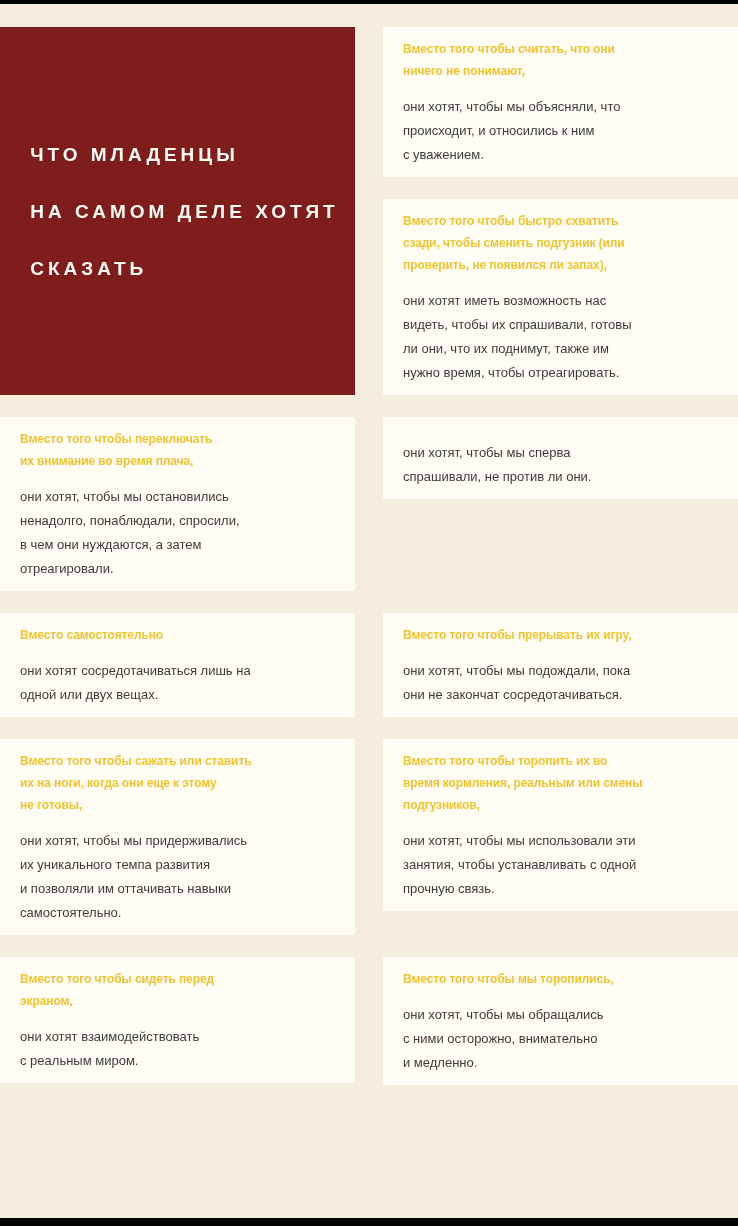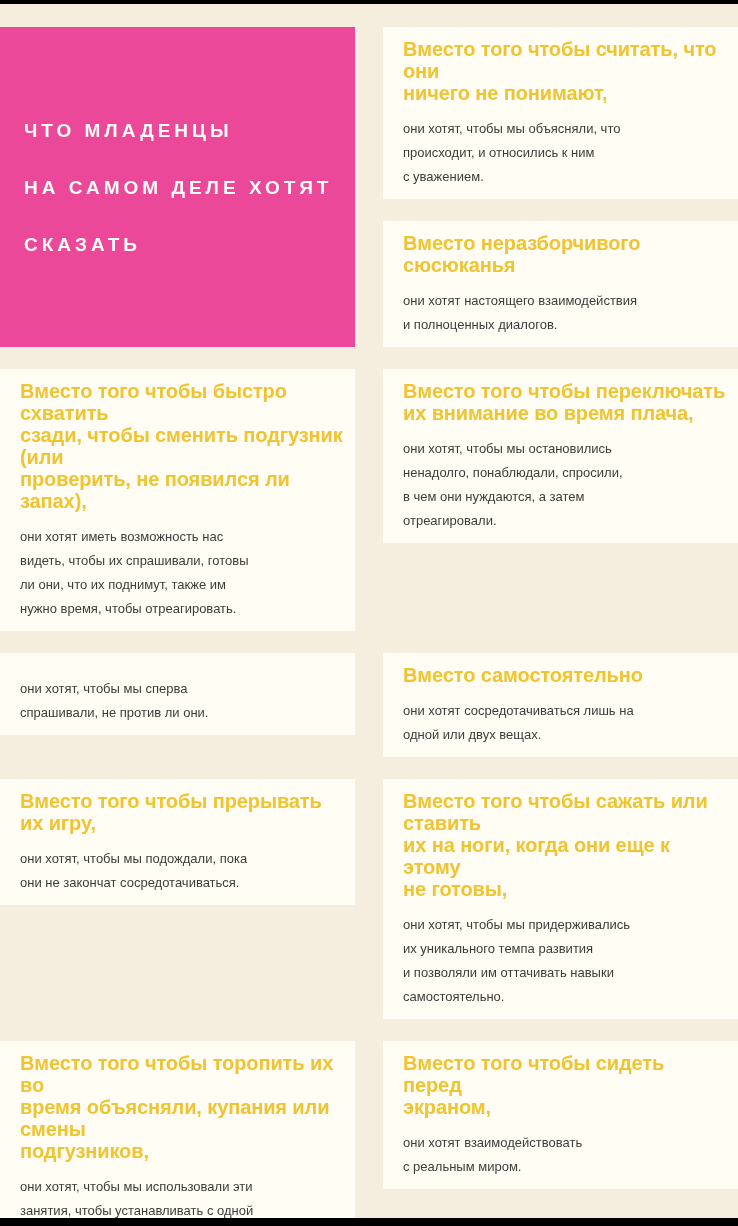--- a/index.html
+++ b/index.html
@@ -33,44 +33,45 @@
     grid-template-columns: 355px 355px;
     column-gap: 28px;
     row-gap: 22px;
     align-items: start;
   }
 
   .title-block {
     grid-column: 1;
     grid-row: 1 / span 2;
     align-self: stretch;
-    background: #ec4899;
+    background: #7f1d1d;
     display: flex;
     align-items: center;
     padding: 0 10px 0 24px;
     box-sizing: border-box;
+    justify-content: center;
   }
   .title-block h1 {
     margin: 0;
     font-size: 19px;
     font-weight: bold;
     color: #fffdf6;
     letter-spacing: 4px;
     line-height: 57px;
     white-space: pre-line;
   }
 
   .card {
     background: #fffdf4;
     padding: 11px 12px 10px 20px;
     box-sizing: border-box;
   }
   .card h2 {
     margin: 0;
-    font-size: 20px;
+    font-size: 12px;
     font-weight: bold;
     color: #f0c431;
     line-height: 22px;
     letter-spacing: -0.1px;
     white-space: pre-line;
   }
   .card p {
     margin: 13px 0 0 0;
     font-size: 13px;
     color: #3c3c3c;
@@ -93,25 +94,20 @@
     </div>
 
     <section class="card">
       <h2>Вместо того чтобы считать, что они
 ничего не понимают,</h2>
       <p>они хотят, чтобы мы объясняли, что
 происходит, и относились к ним
 с уважением.</p>
     </section>
 
-    <section class="card">
-      <h2>Вместо неразборчивого сюсюканья</h2>
-      <p>они хотят настоящего взаимодействия
-и полноценных диалогов.</p>
-    </section>
 
     <section class="card">
       <h2>Вместо того чтобы быстро схватить
 сзади, чтобы сменить подгузник (или
 проверить, не появился ли запах),</h2>
       <p>они хотят иметь возможность нас
 видеть, чтобы их спрашивали, готовы
 ли они, что их поднимут, также им
 нужно время, чтобы отреагировать.</p>
     </section>
@@ -148,31 +144,37 @@
 их на ноги, когда они еще к этому
 не готовы,</h2>
       <p>они хотят, чтобы мы придерживались
 их уникального темпа развития
 и позволяли им оттачивать навыки
 самостоятельно.</p>
     </section>
 
     <section class="card">
       <h2>Вместо того чтобы торопить их во
-время объясняли, купания или смены
+время кормления, реальным или смены
 подгузников,</h2>
       <p>они хотят, чтобы мы использовали эти
 занятия, чтобы устанавливать с одной
 прочную связь.</p>
     </section>
 
     <section class="card">
       <h2>Вместо того чтобы сидеть перед
 экраном,</h2>
       <p>они хотят взаимодействовать
 с реальным миром.</p>
     </section>
 
+    <section class="card">
+      <h2>Вместо того чтобы мы торопились,</h2>
+      <p>они хотят, чтобы мы обращались
+с ними осторожно, внимательно
+и медленно.</p>
+    </section>
 
   </div>
 
   <div class="bar bottom"></div>
 </div>
 
 </body></html>

